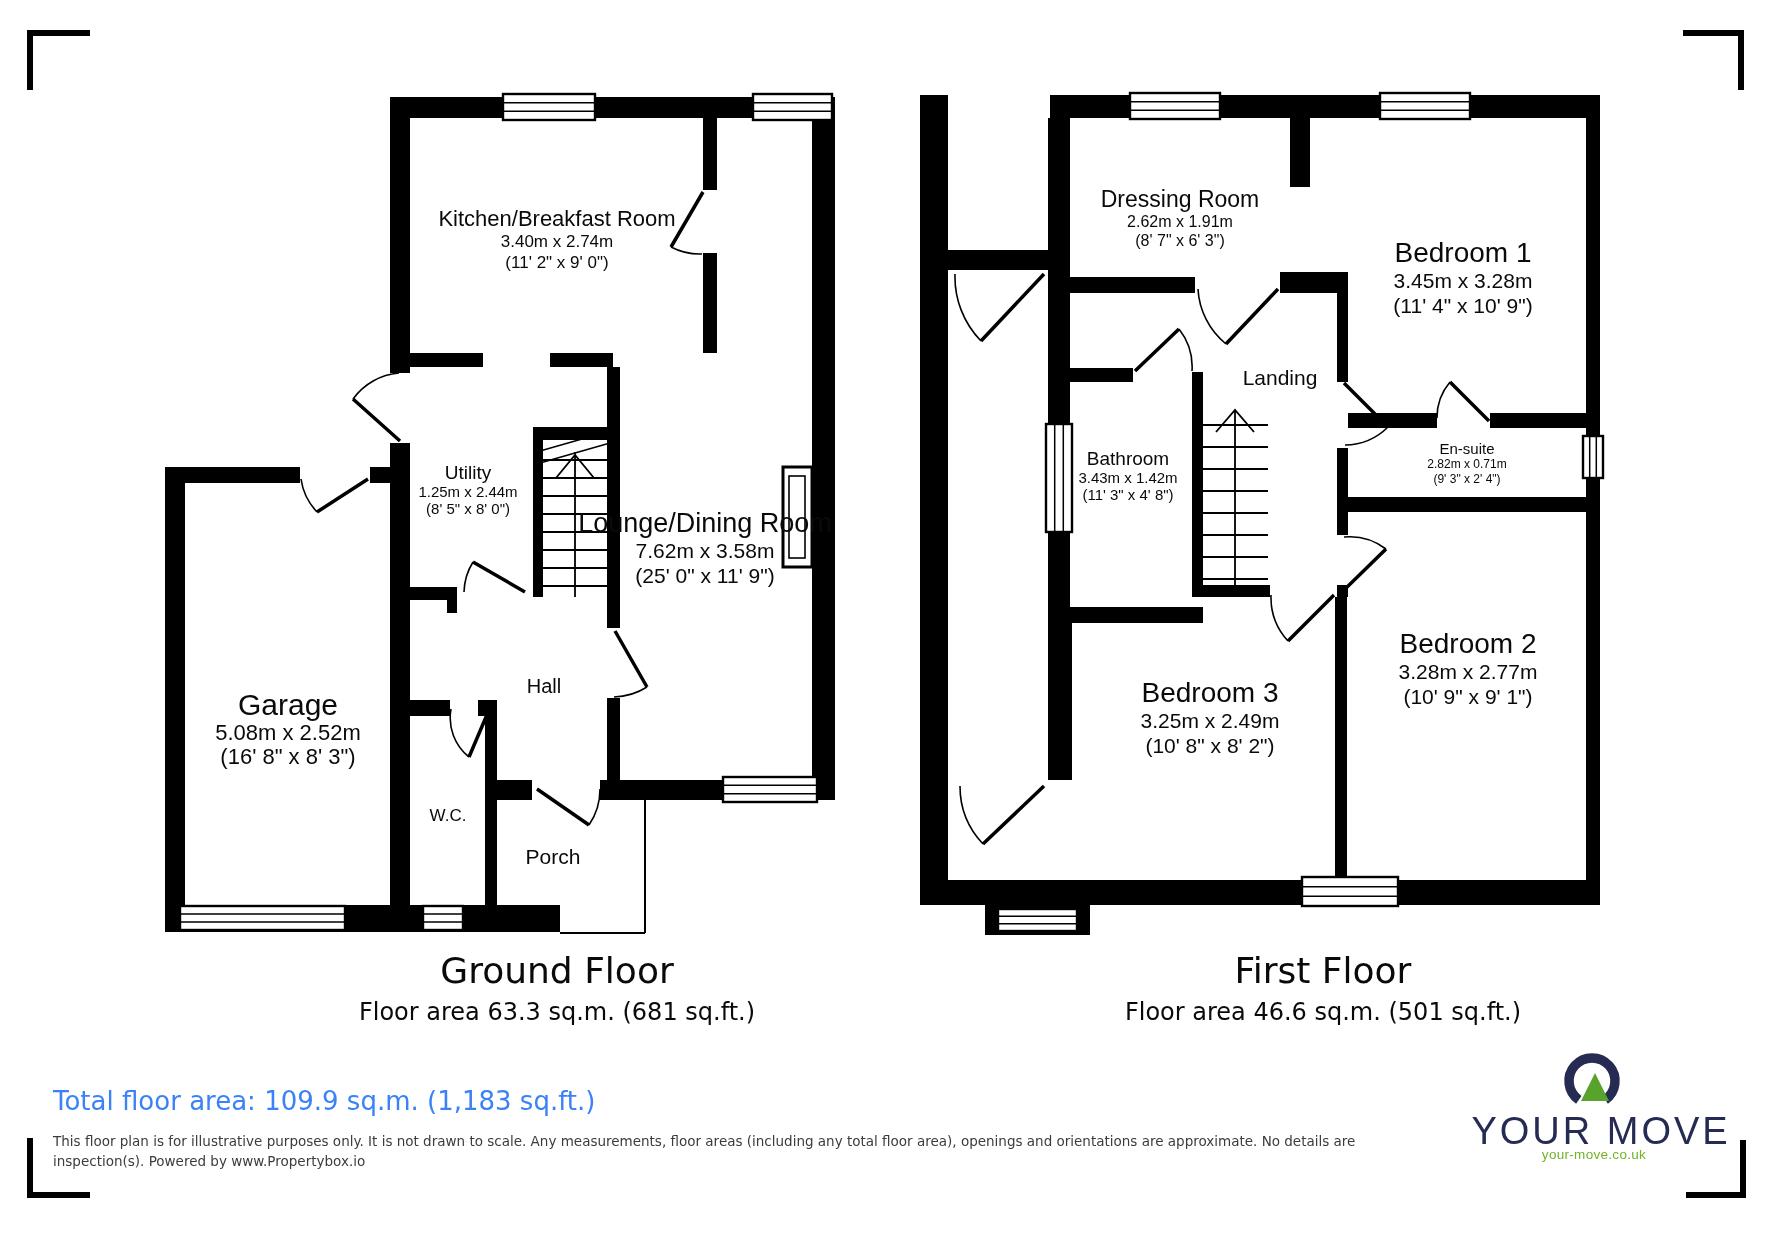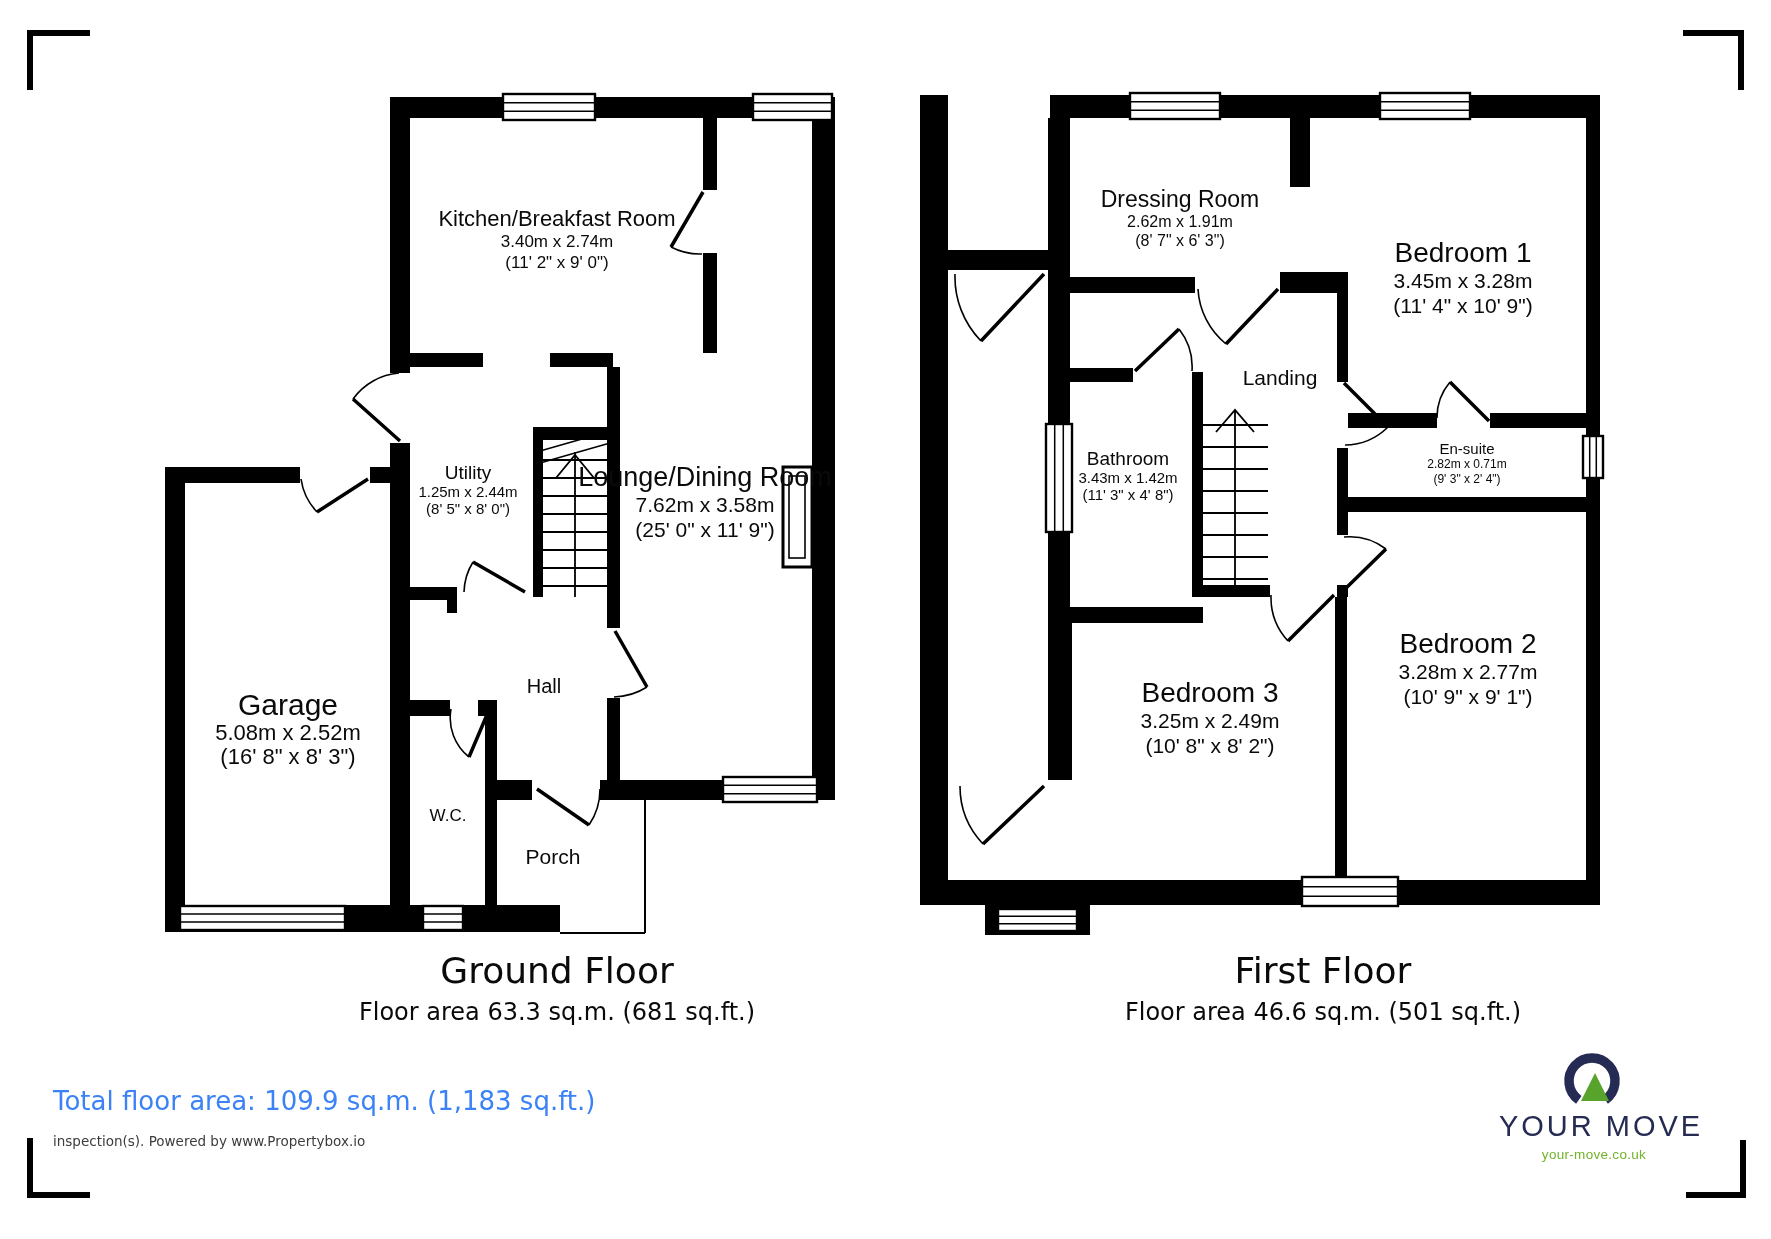--- a/index.html
+++ b/index.html
@@ -18,21 +18,21 @@
   .d21{font-size:21px;line-height:25px}.d22{font-size:22px;line-height:24px}
   .caption{position:absolute;transform:translateX(-50%);text-align:right;white-space:nowrap;
            font-family:"DejaVu Sans", sans-serif;color:#0a0a0a;}
   .floor-title{font-size:36px;}
   .floor-area{font-size:24px;}
   .total{position:absolute;left:53px;top:1086px;font-family:"DejaVu Sans", sans-serif;
          font-size:26px;color:#3b82f6;white-space:nowrap;}
   .disclaimer{position:absolute;left:53px;top:1131px;font-family:"DejaVu Sans", sans-serif;
               font-size:13.5px;line-height:20px;color:#3c3c3c;}
   .brand-name{position:absolute;left:1601px;top:1110px;transform:translateX(-50%);
-              font-size:29px;letter-spacing:3px;color:#252b52;white-space:nowrap;}
+              font-size:38px;letter-spacing:3px;color:#252b52;white-space:nowrap;}
   .brand-url{position:absolute;left:1594px;top:1147px;transform:translateX(-50%);
              font-size:13.5px;font-weight:normal;letter-spacing:.3px;color:#72b32a;white-space:nowrap;}
 </style>
 </head>
 <body>
 
 <svg class="plan" width="1771" height="1239" viewBox="0 0 1771 1239">
 
   <g stroke="#000" stroke-width="6" fill="none">
     <path d="M30 90V33H90"></path>
@@ -140,21 +140,21 @@
     <path d="M1578.8 1099.8A23 23 0 1 1 1605.2 1099.8" fill="none" stroke="#252b52" stroke-width="9.5"></path>
     <polygon points="1595,1073 1581,1101 1609,1101" fill="#58a32c"></polygon>
   </g>
 </svg>
 
 <div class="room" style="left:557px;top:206px">
   <span class="n22">Kitchen/Breakfast Room</span>
   <span class="d17">3.40m x 2.74m</span>
   <span class="d17">(11' 2" x 9' 0")</span>
 </div>
-<div class="room" style="left:705px;top:462px">
+<div class="room" style="left:705px;top:508px">
   <span class="n27">Lounge/Dining Room</span>
   <span class="d21">7.62m x 3.58m</span>
   <span class="d21">(25' 0" x 11' 9")</span>
 </div>
 <div class="room" style="left:468px;top:462px">
   <span class="n19">Utility</span>
   <span class="d15">1.25m x 2.44m</span>
   <span class="d15">(8' 5" x 8' 0")</span>
 </div>
 <div class="room" style="left:288px;top:688px">
@@ -206,16 +206,17 @@
   <span class="d21">(10' 8" x 8' 2")</span>
 </div>
 
 <div class="caption floor-title" style="left:557px;top:950px">Ground Floor</div>
 <div class="caption floor-area" style="left:557px;top:998px">Floor area 63.3 sq.m. (681 sq.ft.)</div>
 <div class="caption floor-title" style="left:1323px;top:950px">First Floor</div>
 <div class="caption floor-area" style="left:1323px;top:998px">Floor area 46.6 sq.m. (501 sq.ft.)</div>
 
 <div class="total">Total floor area: 109.9 sq.m. (1,183 sq.ft.)</div>
 <div class="disclaimer">
+  <div>This floor plan is for illustrative purposes only. It is not drawn to scale. Any measurements, floor areas (including any total floor area), openings and orientations are approximate. No details are</div>
   <div>inspection(s). Powered by www.Propertybox.io</div>
 </div>
 <div class="brand-name">YOUR MOVE</div>
 <div class="brand-url">your-move.co.uk</div>
 
 </body></html>

